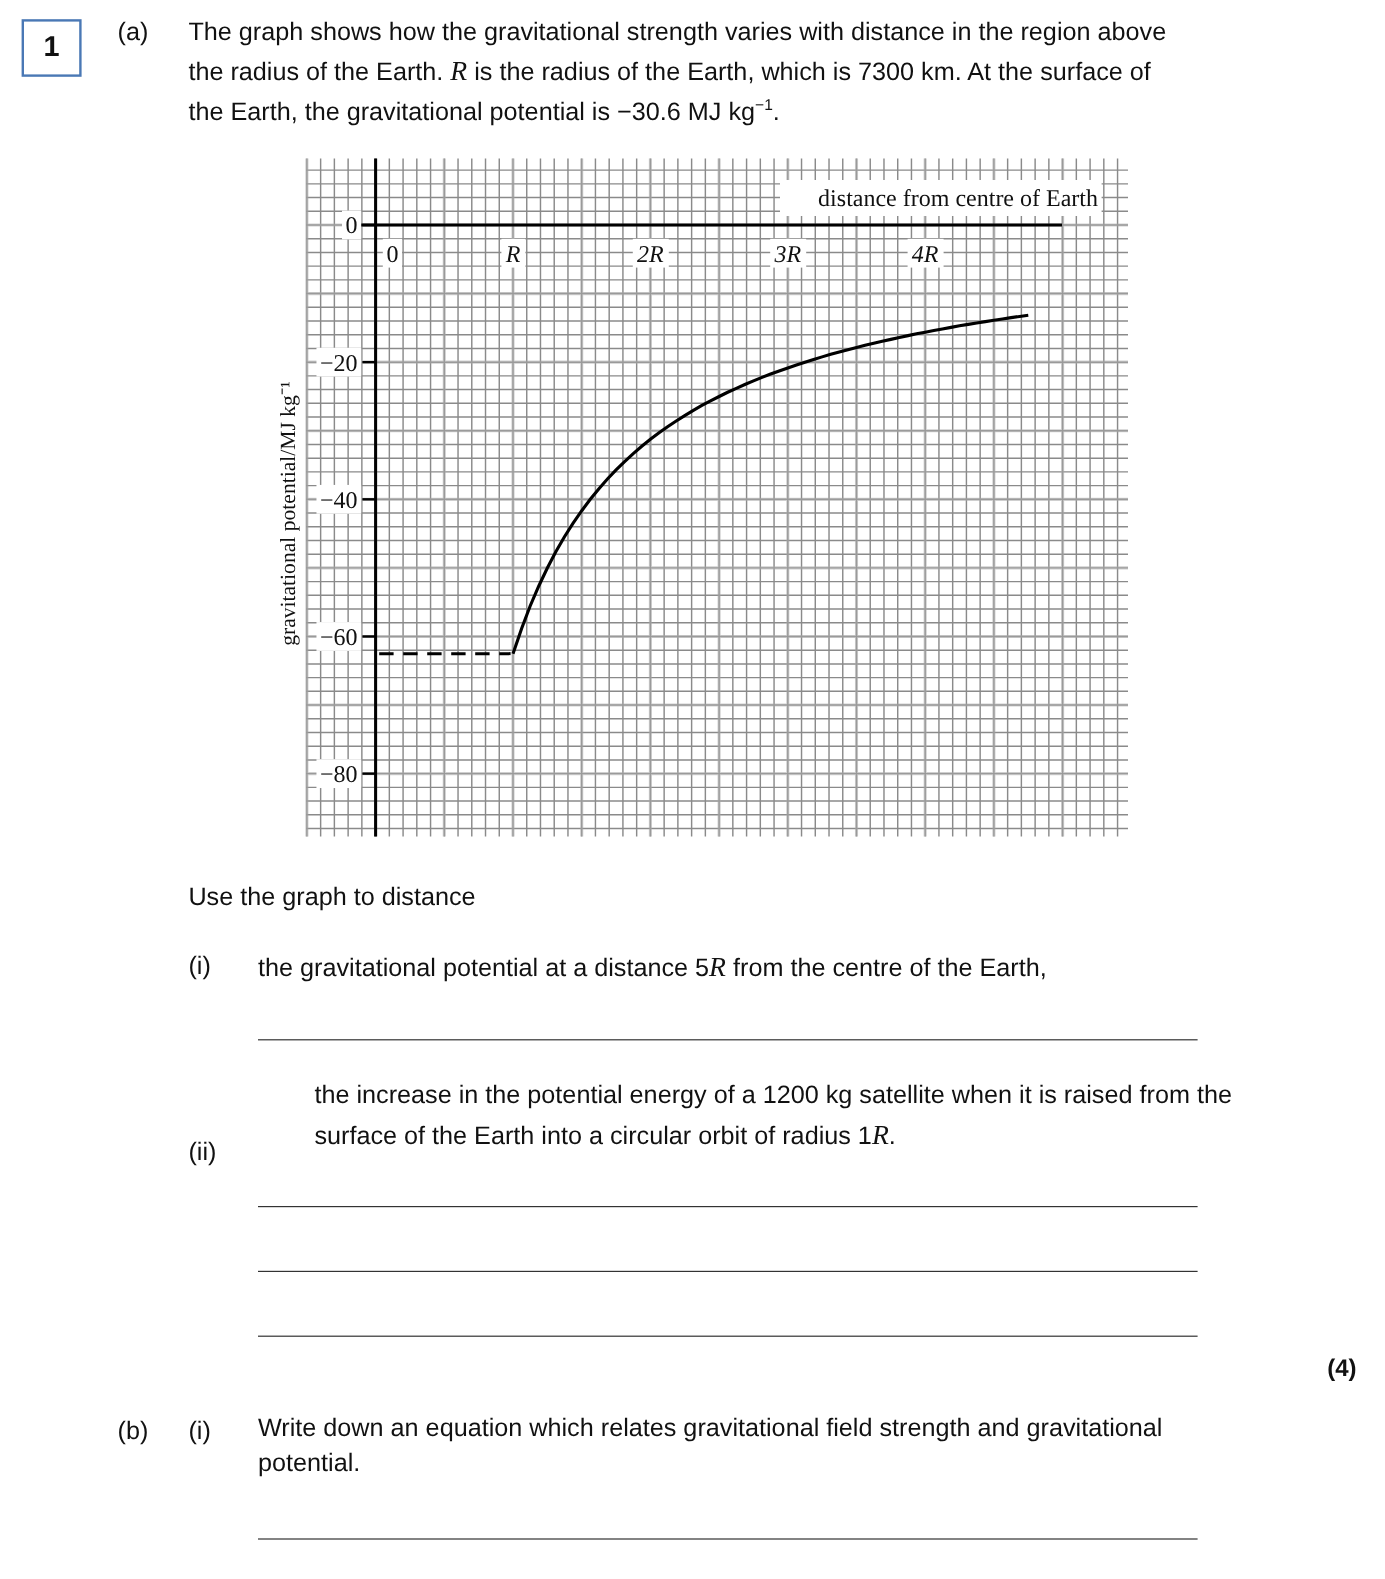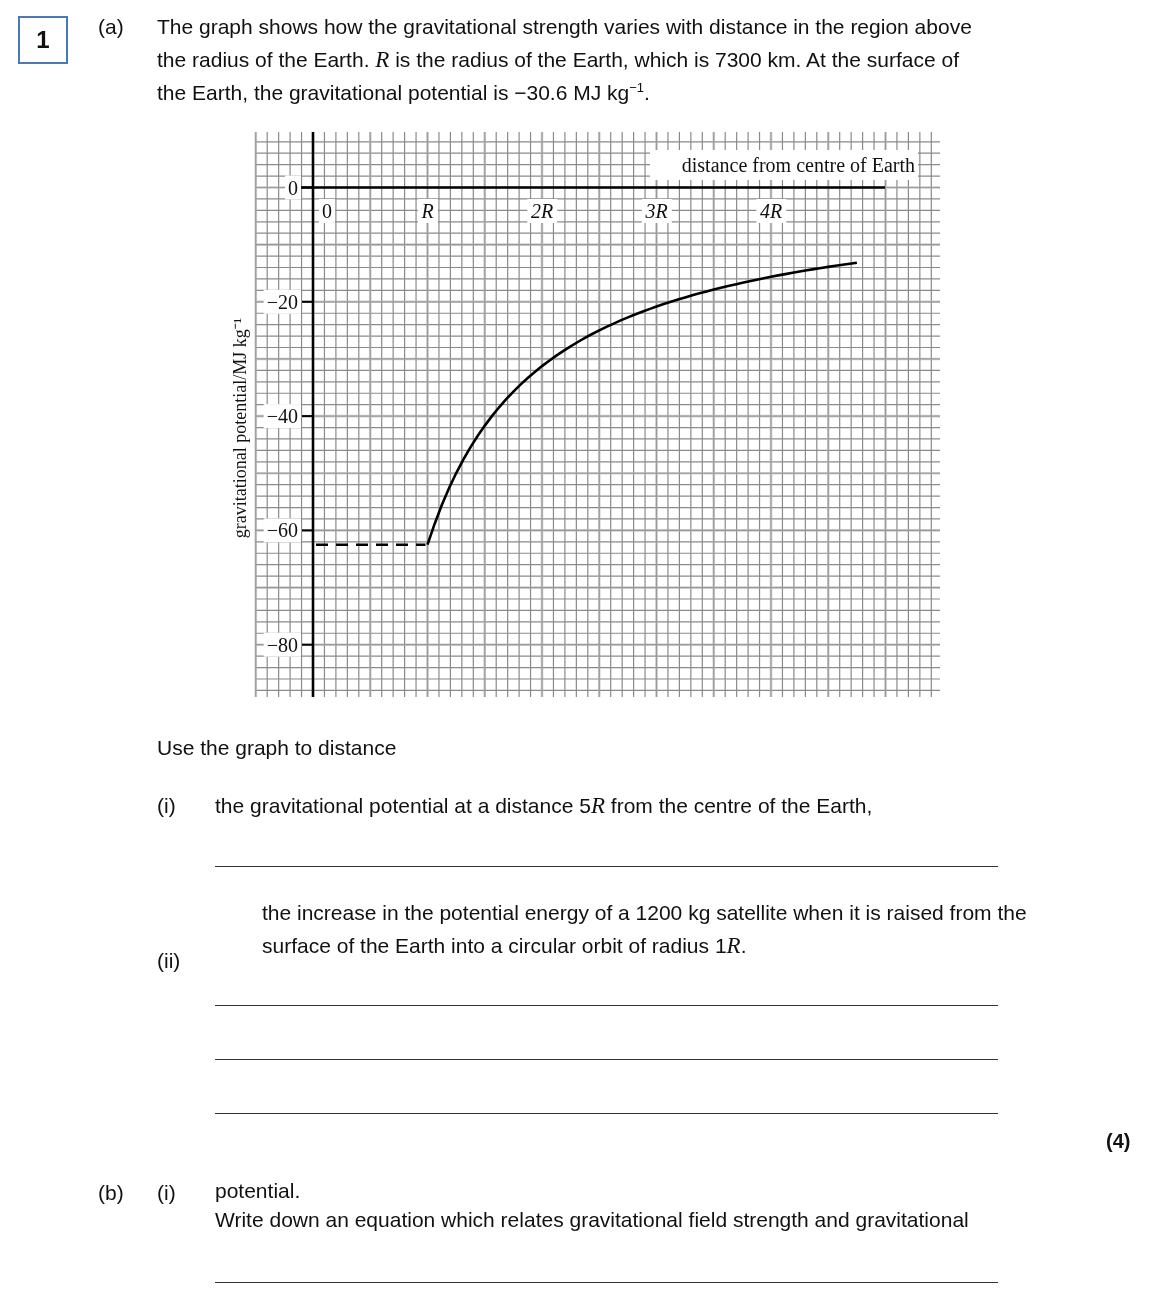--- a/index.html
+++ b/index.html
@@ -220,16 +220,16 @@
 </div>
 <div class="abs answer-line" style="left:215px; top:1005px; width:783px;"></div>
 <div class="abs answer-line" style="left:215px; top:1059px; width:783px;"></div>
 <div class="abs answer-line" style="left:215px; top:1113px; width:783px;"></div>
 
 <div class="abs txt" style="left:1106px; top:1125px; font-weight:bold; font-size:20px;">(4)</div>
 
 <div class="abs txt" style="left:98px; top:1176px;">(b)</div>
 <div class="abs txt" style="left:157px; top:1176px;">(i)</div>
 <div class="abs txt" style="left:215px; top:1176px; width:880px; line-height:29px;">
+  <div>Write down an equation which relates gravitational field strength and gravitational</div>
   <div>potential.</div>
-  <div>Write down an equation which relates gravitational field strength and gravitational</div>
 </div>
 <div class="abs answer-line" style="left:215px; top:1282px; width:783px;"></div>
 
 </body></html>

